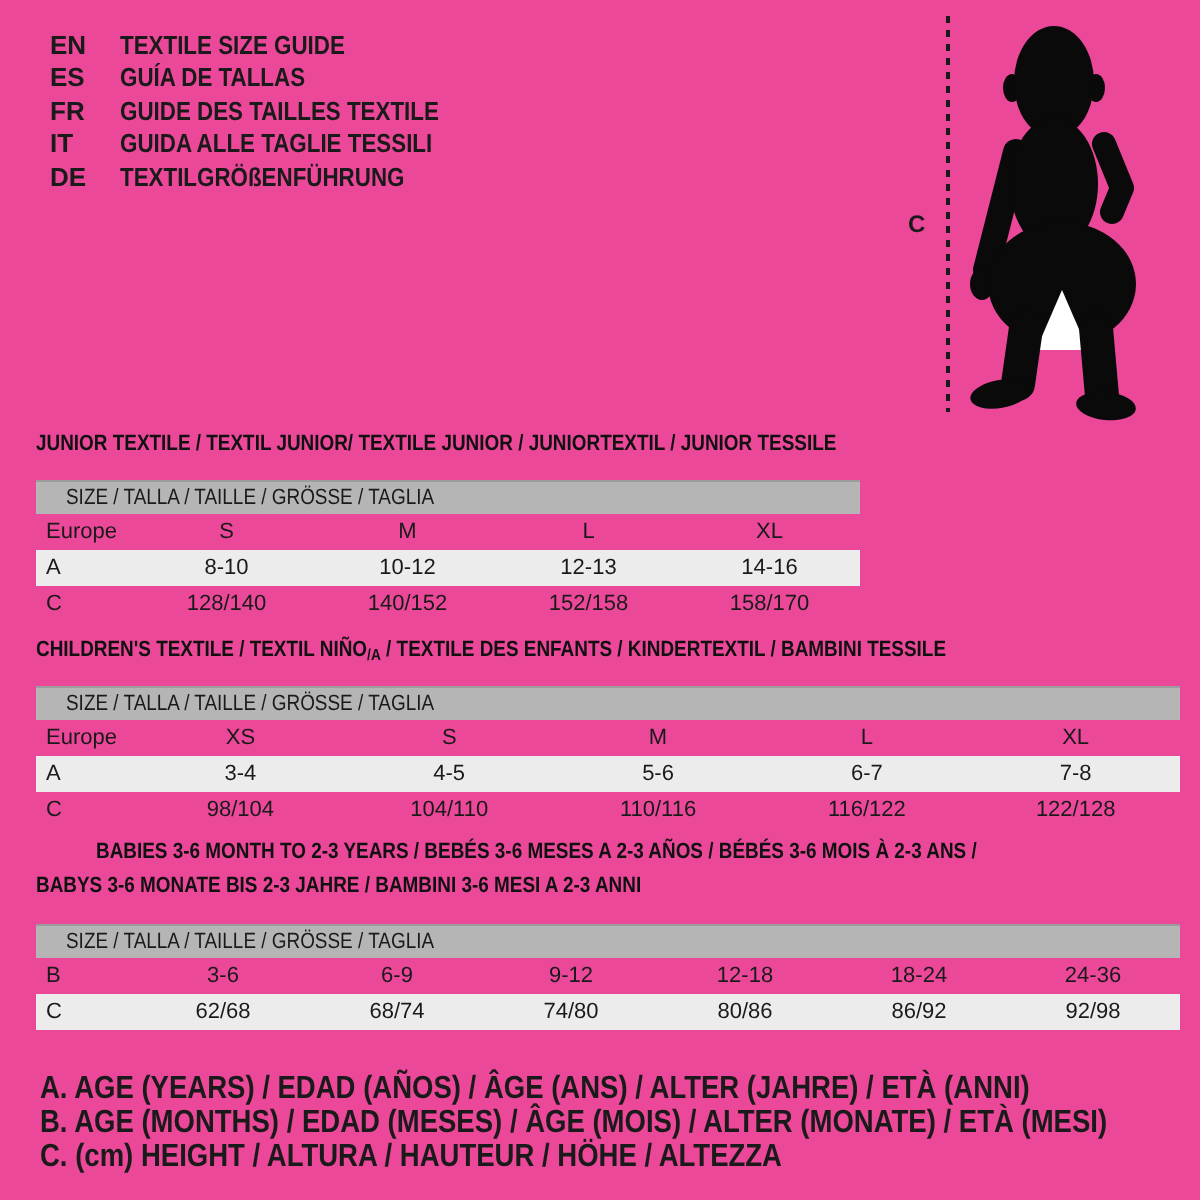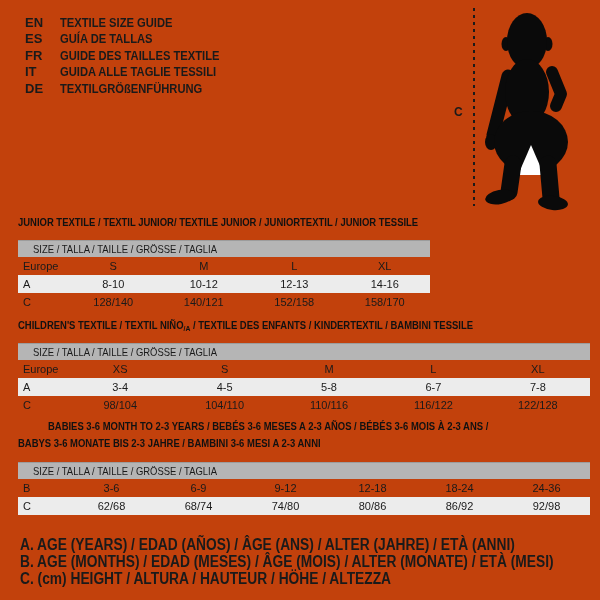--- a/index.html
+++ b/index.html
@@ -1,17 +1,17 @@
 <!DOCTYPE html>
 <html><head>
 <meta charset="utf-8">
 <style>
   html,body { margin:0; padding:0; background:#fff; }
   .canvas {
-    position:relative; width:600px; height:600px; background:#c2410c;
+    position:relative; width:600px; height:600px; background:#ec4899;
     font-family:"Liberation Sans", sans-serif; color:#1a1a1a; overflow:hidden;
   }
   .cond { display:inline-block; transform:scaleX(0.86); transform-origin:0 50%; white-space:nowrap; }
 
   
   .lang-list { position:absolute; left:25px; top:14px; }
   .lang-row { display:flex; height:16.5px; align-items:center; }
   .lang-code { width:35px; font-weight:bold; font-size:13px; flex:0 0 auto; }
   .lang-label { font-weight:bold; font-size:13px; }
 
@@ -112,21 +112,21 @@
     <div class="row shaded">
       <span class="lbl">A</span>
       <span class="val">8-10</span>
       <span class="val">10-12</span>
       <span class="val">12-13</span>
       <span class="val">14-16</span>
     </div>
     <div class="row">
       <span class="lbl">C</span>
       <span class="val">128/140</span>
-      <span class="val">140/121</span>
+      <span class="val">140/152</span>
       <span class="val">152/158</span>
       <span class="val">158/170</span>
     </div>
   </div>
 
   <h2 class="tbl-title t2title">
     <span class="cond"><span>CHILDREN'S TEXTILE / TEXTIL NIÑO</span><span class="sub">/A</span><span> / TEXTILE DES ENFANTS / KINDERTEXTIL / BAMBINI TESSILE</span></span>
   </h2>
   <div class="tbl t2">
     <div class="bar">
@@ -137,21 +137,21 @@
       <span class="val">XS</span>
       <span class="val">S</span>
       <span class="val">M</span>
       <span class="val">L</span>
       <span class="val">XL</span>
     </div>
     <div class="row shaded">
       <span class="lbl">A</span>
       <span class="val">3-4</span>
       <span class="val">4-5</span>
-      <span class="val">5-8</span>
+      <span class="val">5-6</span>
       <span class="val">6-7</span>
       <span class="val">7-8</span>
     </div>
     <div class="row">
       <span class="lbl">C</span>
       <span class="val">98/104</span>
       <span class="val">104/110</span>
       <span class="val">110/116</span>
       <span class="val">116/122</span>
       <span class="val">122/128</span>

